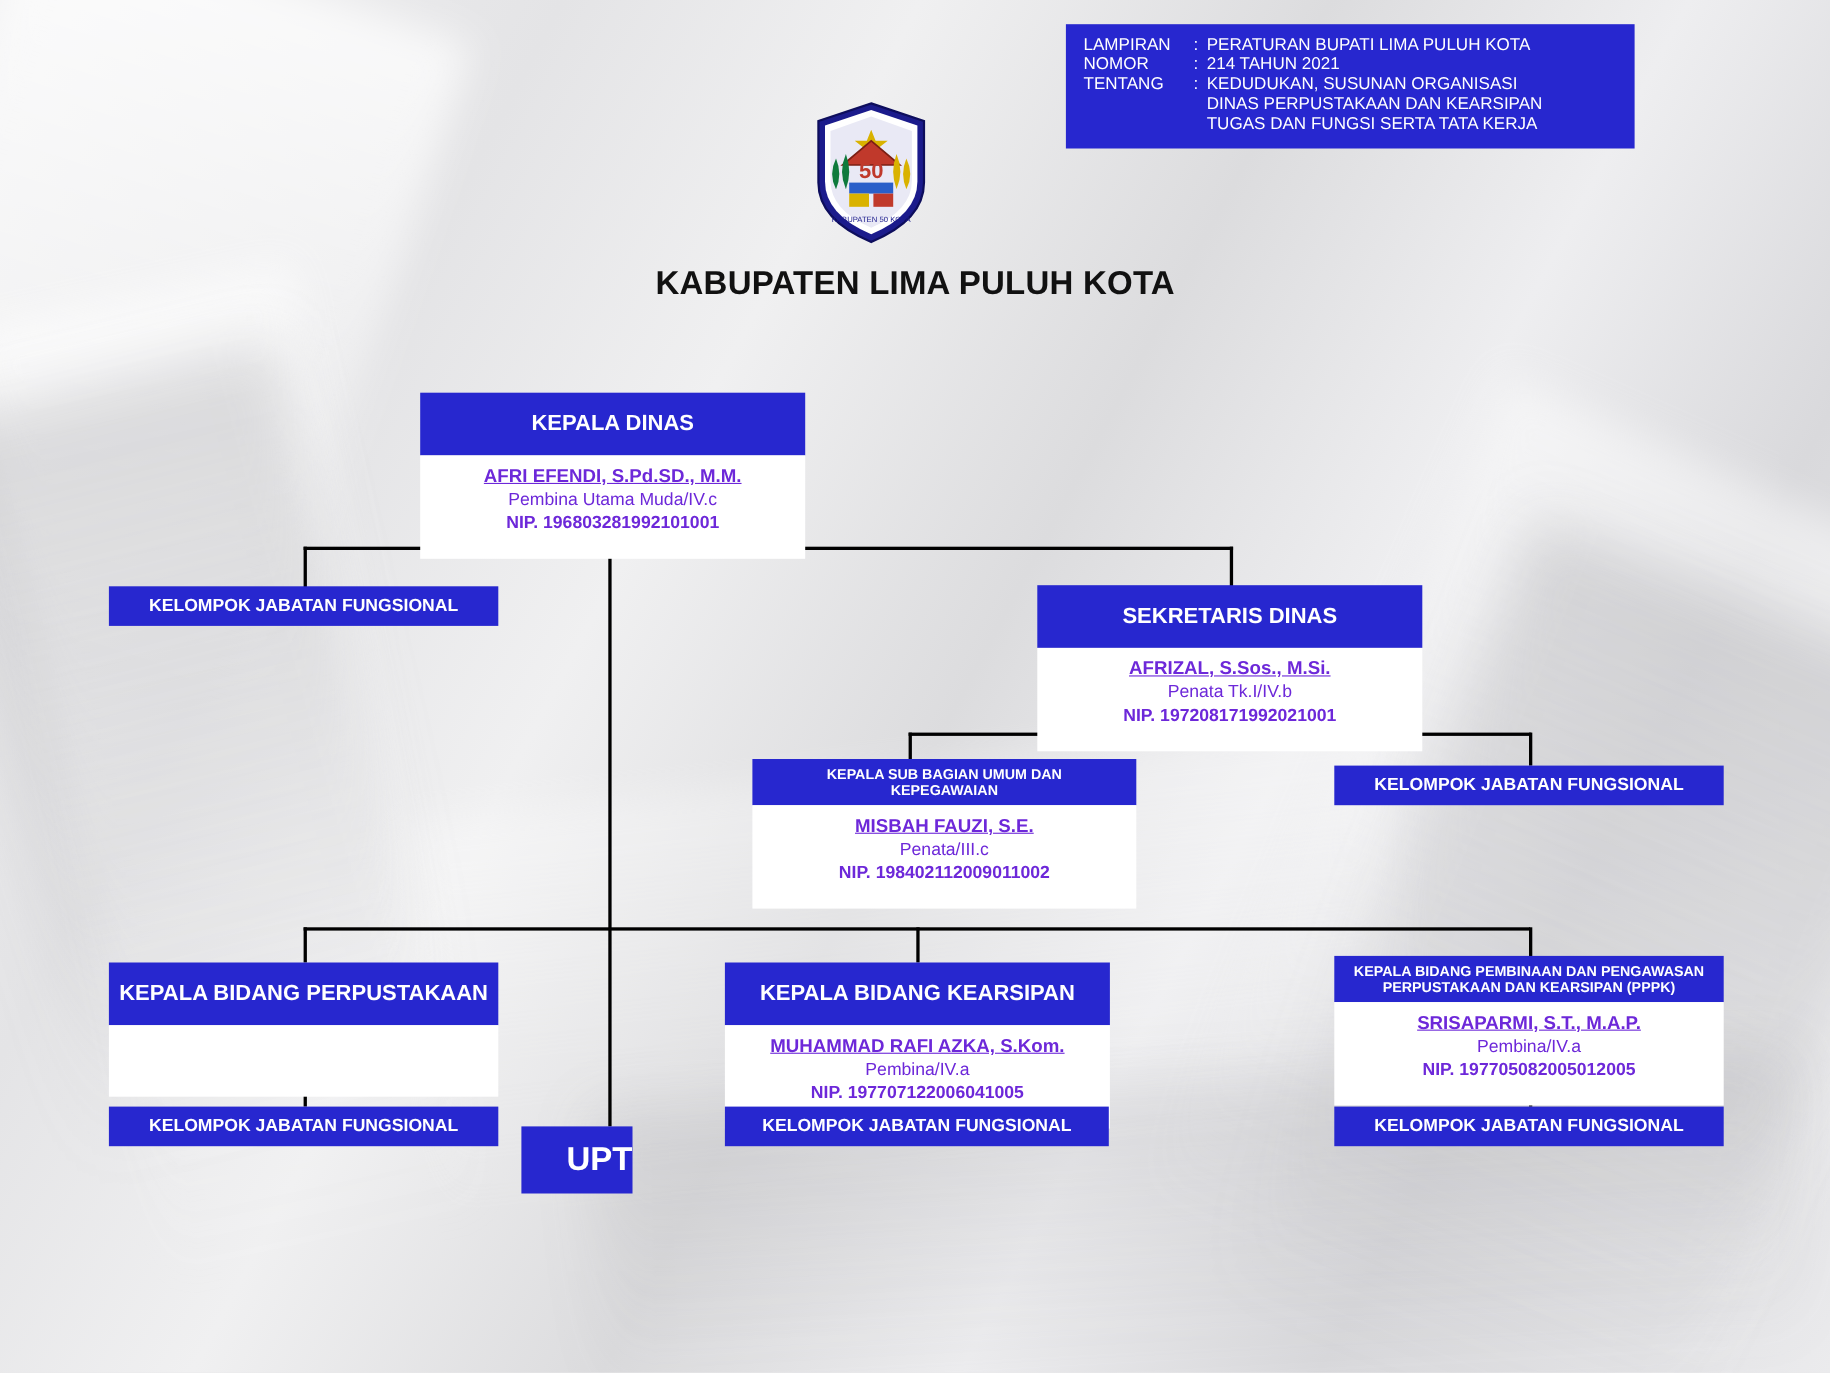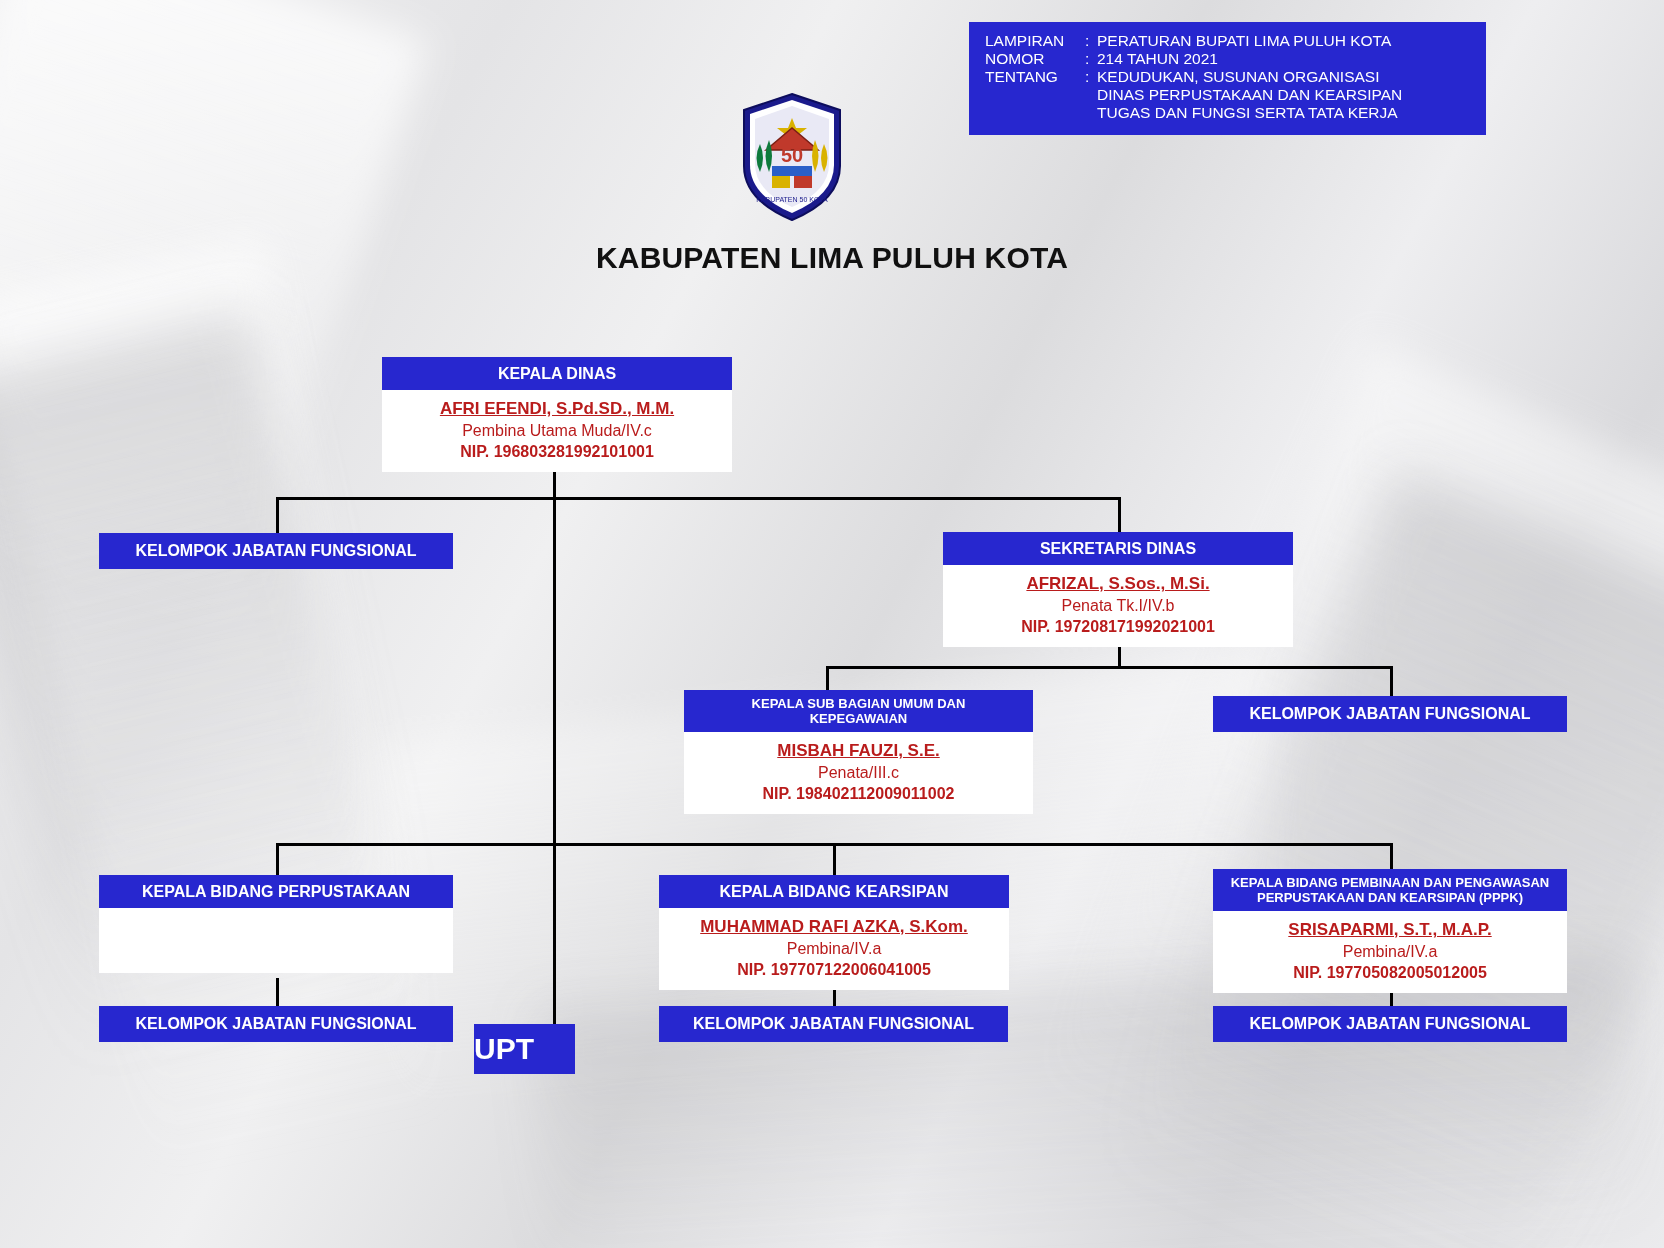--- a/index.html
+++ b/index.html
@@ -90,32 +90,32 @@
   .lnv { width: 3px; }
   .lnh { height: 3px; }
 
   
   .node { position: absolute; }
   .hdr {
     background: #2727cf;
     color: #ffffff;
     font-weight: bold;
     text-align: center;
-    font-size: 16px;
-    padding: 7px 6px;
+    font-size: 20px;
+    padding: 19px 6px;
     box-sizing: border-box;
     line-height: 19px;
   }
   .hdr.small { font-size: 13px; line-height: 15px; padding: 6px 6px; }
   .body {
     background: #ffffff;
     text-align: center;
-    padding: 8px 6px 10px 6px;
+    padding: 8px 6px 22px 6px;
     box-sizing: border-box;
-    color: #b91c1c;
+    color: #6d28d9;
   }
   .nm {
     font-weight: bold;
     font-size: 17px;
     text-decoration: underline;
     display: block;
     line-height: 22px;
   }
   .rank { font-size: 16px; display: block; line-height: 21px; }
   .nip { font-weight: bold; font-size: 16px; display: block; line-height: 21px; }
@@ -126,28 +126,28 @@
     font-size: 16px;
     text-align: center;
     padding: 9px 6px;
     box-sizing: border-box;
   }
   #upt {
     position: absolute;
     left: 474px;
     top: 1024px;
     width: 101px;
-    height: 50px;
+    height: 61px;
     background: #2727cf;
     color: #fff;
     font-size: 30px;
     font-weight: bold;
     display: flex;
     align-items: center;
-    justify-content: flex-start;
+    justify-content: flex-end;
   }
 </style>
 </head>
 <body>
 
 <div id="stage">
 
   <div class="bgstreak s1"></div>
   <div class="bgstreak s2"></div>
   <div class="bgstreak s3"></div>

